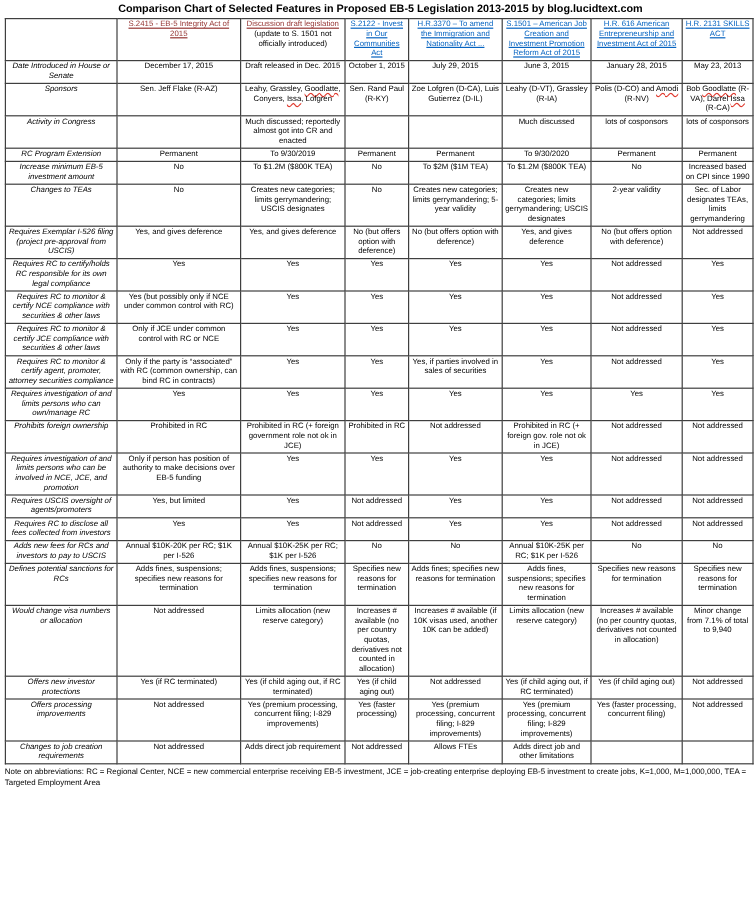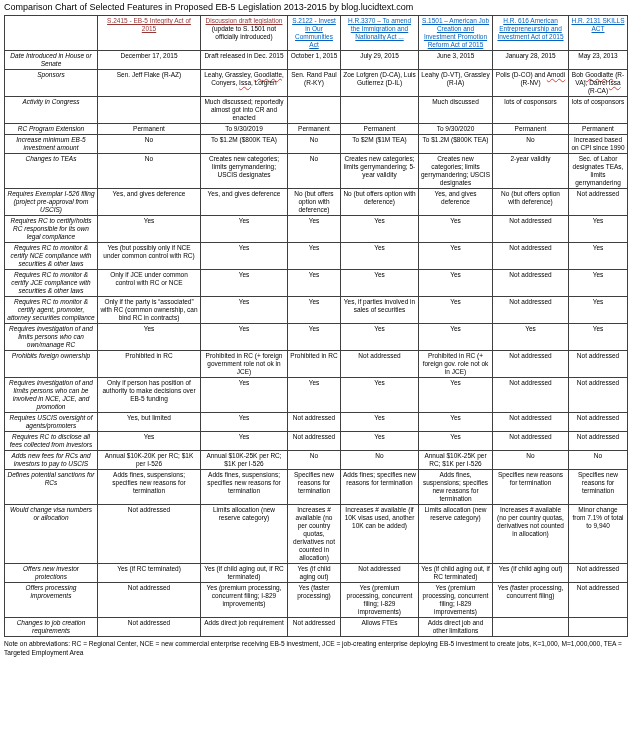--- a/index.html
+++ b/index.html
@@ -7,24 +7,25 @@
     padding: 0;
     width: 630px;
     height: 752px;
     overflow: hidden;
     background: #ffffff;
     color: #000000;
     font-family: "Liberation Sans", sans-serif;
   }
   .title {
     font-size: 9px;
-    font-weight: normal;
+    font-weight: bold;
     line-height: 11px;
     padding: 2px 0 2px 4px;
     letter-spacing: 0px;
+    text-align: center;
   }
   table.grid {
     border-collapse: collapse;
     table-layout: fixed;
     margin-left: 4px;
     width: 623px;
   }
   table.grid td {
     border: 1px solid #3f3f3f;
     font-size: 6.5px;

